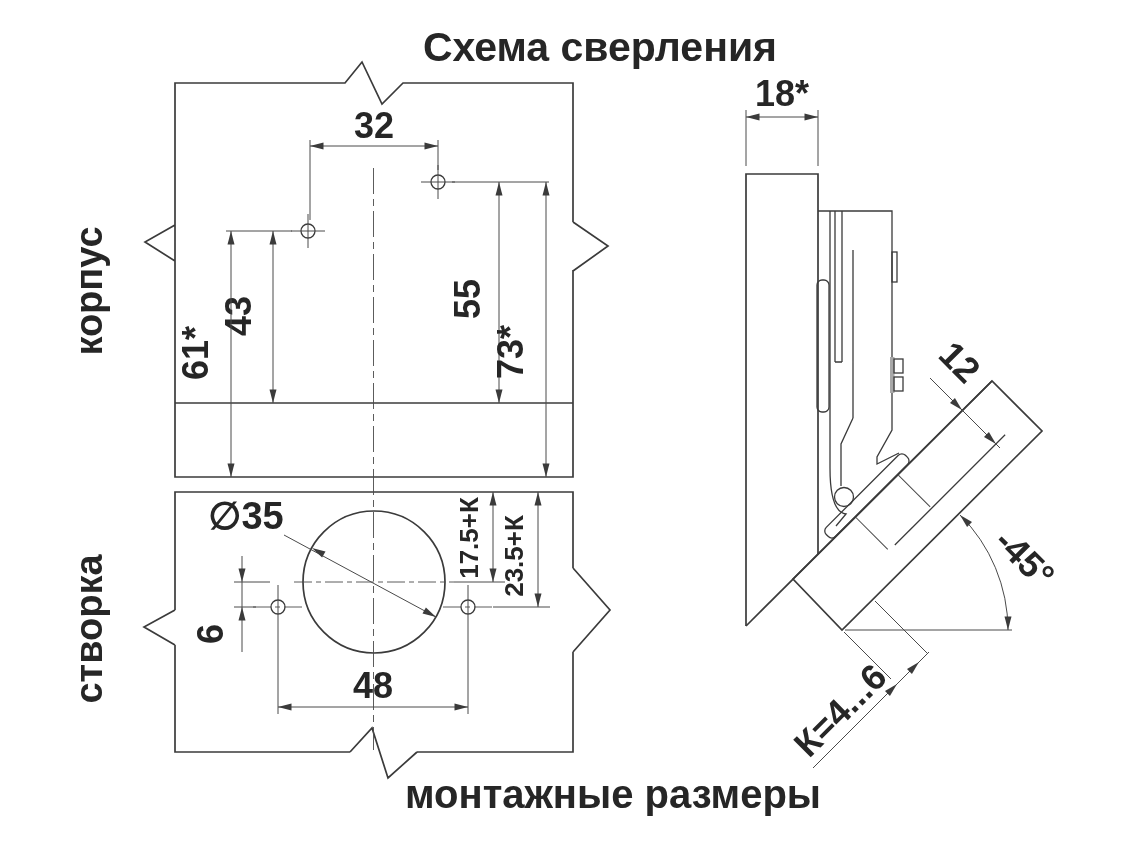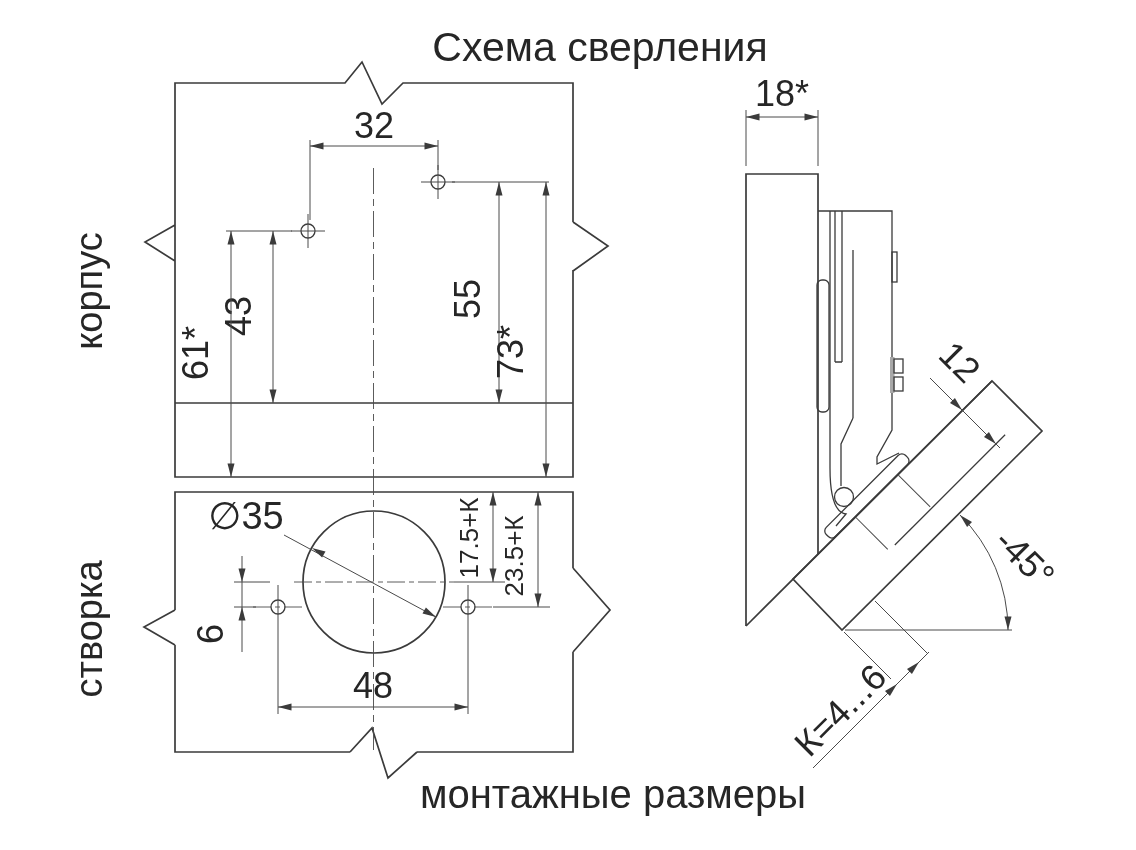--- a/index.html
+++ b/index.html
@@ -2,20 +2,21 @@
 <html><head>
 <meta charset="utf-8">
 <style>
   html,body{margin:0;padding:0;background:#ffffff;}
   .canvas{
     position:relative;
     width:1136px;height:850px;
     background:#ffffff;
     font-family:"Liberation Sans", sans-serif;
     overflow:hidden;
+    font-weight:bold;
   }
   svg{display:block;}
   .outline{stroke:#3b3b3b;stroke-width:1.7;fill:none;stroke-linejoin:miter;}
   .mid{stroke:#3b3b3b;stroke-width:1.3;fill:none;}
   .thin{stroke:#4a4a4a;stroke-width:1;fill:none;}
   .center{stroke:#4a4a4a;stroke-width:0.9;fill:none;stroke-dasharray:26 5 7 5;}
   .dash{stroke:#4a4a4a;stroke-width:0.9;fill:none;stroke-dasharray:18 4 5 4;}
   .ah{fill:#3b3b3b;stroke:none;}
   text{fill:#262626;}
   .dimtxt{font-size:36px;}

